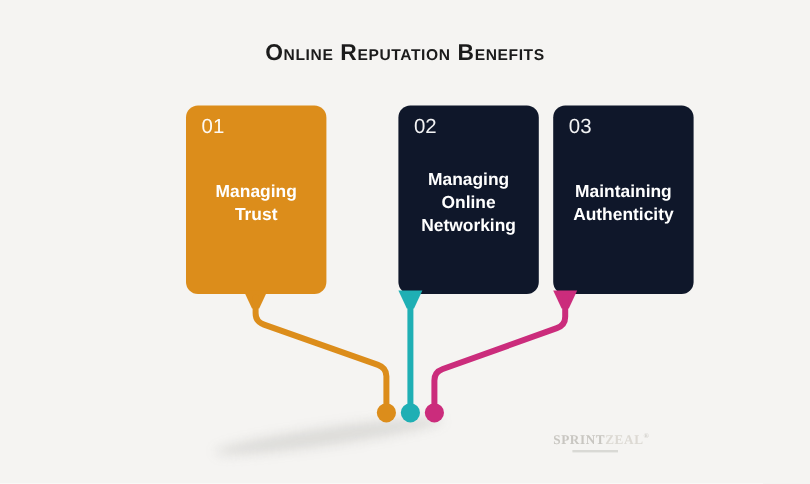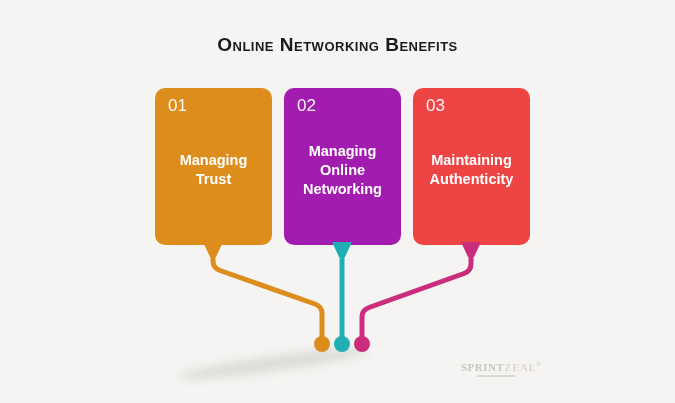--- a/index.html
+++ b/index.html
@@ -99,32 +99,32 @@
     width: 38px;
     height: 2px;
     background: rgba(185,183,177,0.45);
   }
 </style>
 </head>
 <body>
 
 <div class="stage" style="background-color: rgb(245, 244, 242);">
 
-  <h1 class="title" style="color: rgb(27, 27, 27);">Online Networking Benefits</h1>
+  <h1 class="title" style="color: rgb(27, 27, 27);">Online Reputation Benefits</h1>
 
   <div class="cards">
     <div class="card" style="background-color: rgb(220, 141, 27);">
       <div class="num">01</div>
       <div class="label">Managing Trust</div>
     </div>
-    <div class="card" style="background-color: #a21caf;">
+    <div class="card" style="background-color: #0f172a; margin-left: 48px;">
       <div class="num">02</div>
       <div class="label">Managing Online Networking</div>
     </div>
-    <div class="card" style="background-color: #ef4444;">
+    <div class="card" style="background-color: #0f172a;">
       <div class="num">03</div>
       <div class="label">Maintaining Authenticity</div>
     </div>
   </div>
 
   <div class="ground-shadow"></div>
 
   <svg class="connectors" width="675" height="403" viewBox="0 0 675 403">
 
     <polygon points="203,242 223,242 216,257 210,257" fill="#DC8D1B"></polygon>

